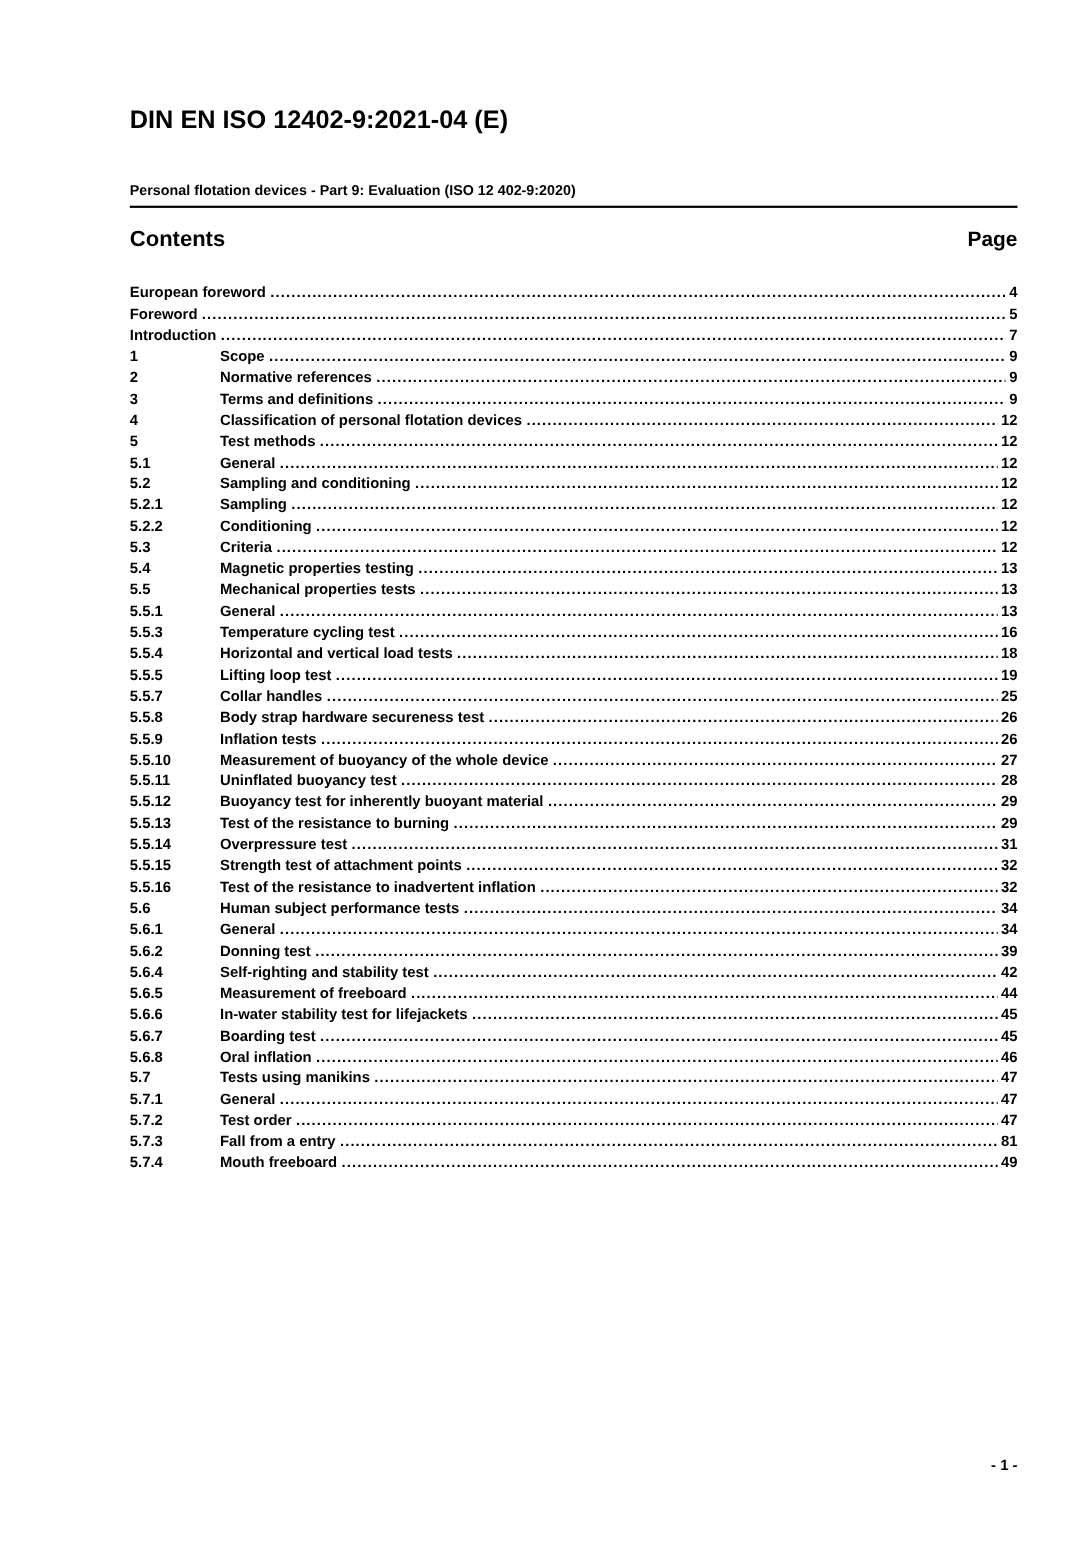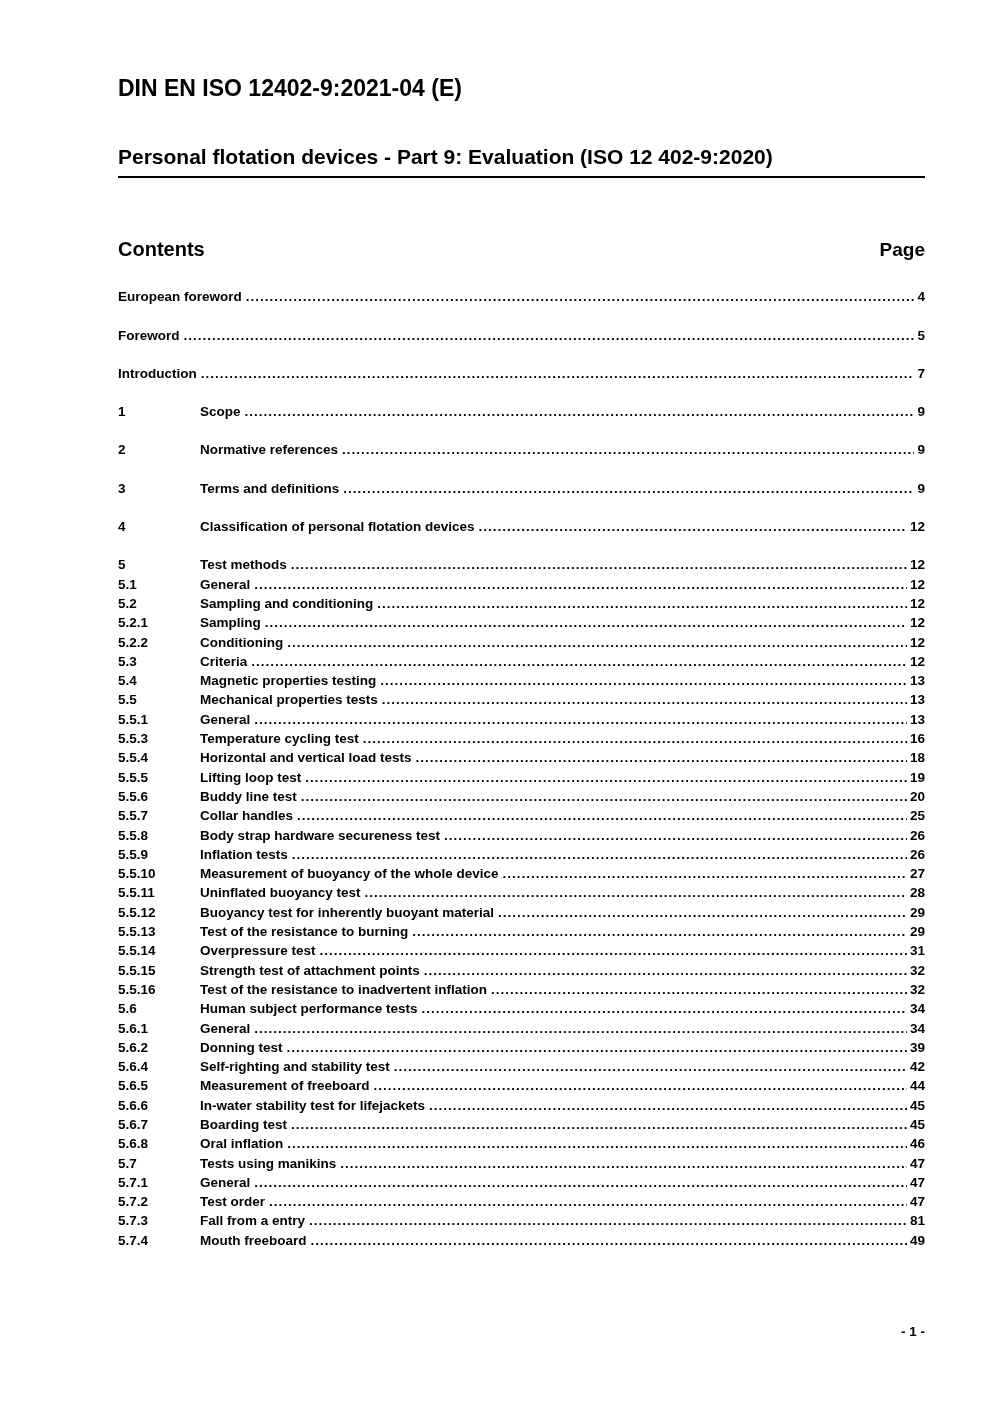--- a/index.html
+++ b/index.html
@@ -7,51 +7,51 @@
   body {
     width: 992px;
     height: 1403px;
     position: relative;
     font-family: "Liberation Sans", sans-serif;
     font-weight: bold;
     color: #000000;
     overflow: hidden;
   }
   .page {
-    padding: 76px 67px 0 118px;
+    padding: 96px 67px 0 118px;
   }
   .doc-title {
     font-size: 23px;
     line-height: 1.1;
   }
   .doc-subtitle {
     margin-top: 44px;
-    font-size: 21px;
+    font-size: 13px;
     padding-bottom: 7px;
     border-bottom: 2px solid #000000;
   }
   .contents-row {
-    margin-top: 60px;
+    margin-top: 18px;
     display: flex;
     justify-content: space-between;
     align-items: baseline;
   }
   .contents-heading { font-size: 20px; }
   .page-col-label { font-size: 19px; }
   .toc {
     margin-top: 26px;
     font-size: 13.5px;
   }
   .toc-row {
     display: flex;
     align-items: baseline;
     line-height: 19.3px;
     white-space: nowrap;
   }
-  .toc-row.gap { margin-top: 19px; }
+  .toc-row.gap { }
   .toc-row .num {
     flex: 0 0 82px;
   }
   .toc-row .num:empty { display: none; }
   .toc-row .label {
     flex: 0 0 auto;
   }
   .toc-row .dots {
     flex: 1 1 auto;
     overflow: hidden;
@@ -195,26 +195,20 @@
     <span class="dots"></span>
     <span class="pg">18</span>
   </div>
       <div class="toc-row">
     <span class="num">5.5.5</span>
     <span class="label">Lifting loop test</span>
     <span class="dots"></span>
     <span class="pg">19</span>
   </div>
       <div class="toc-row">
-    <span class="num">5.5.6</span>
-    <span class="label">Buddy line test</span>
-    <span class="dots"></span>
-    <span class="pg">20</span>
-  </div>
-      <div class="toc-row">
     <span class="num">5.5.7</span>
     <span class="label">Collar handles</span>
     <span class="dots"></span>
     <span class="pg">25</span>
   </div>
       <div class="toc-row">
     <span class="num">5.5.8</span>
     <span class="label">Body strap hardware secureness test</span>
     <span class="dots"></span>
     <span class="pg">26</span>

